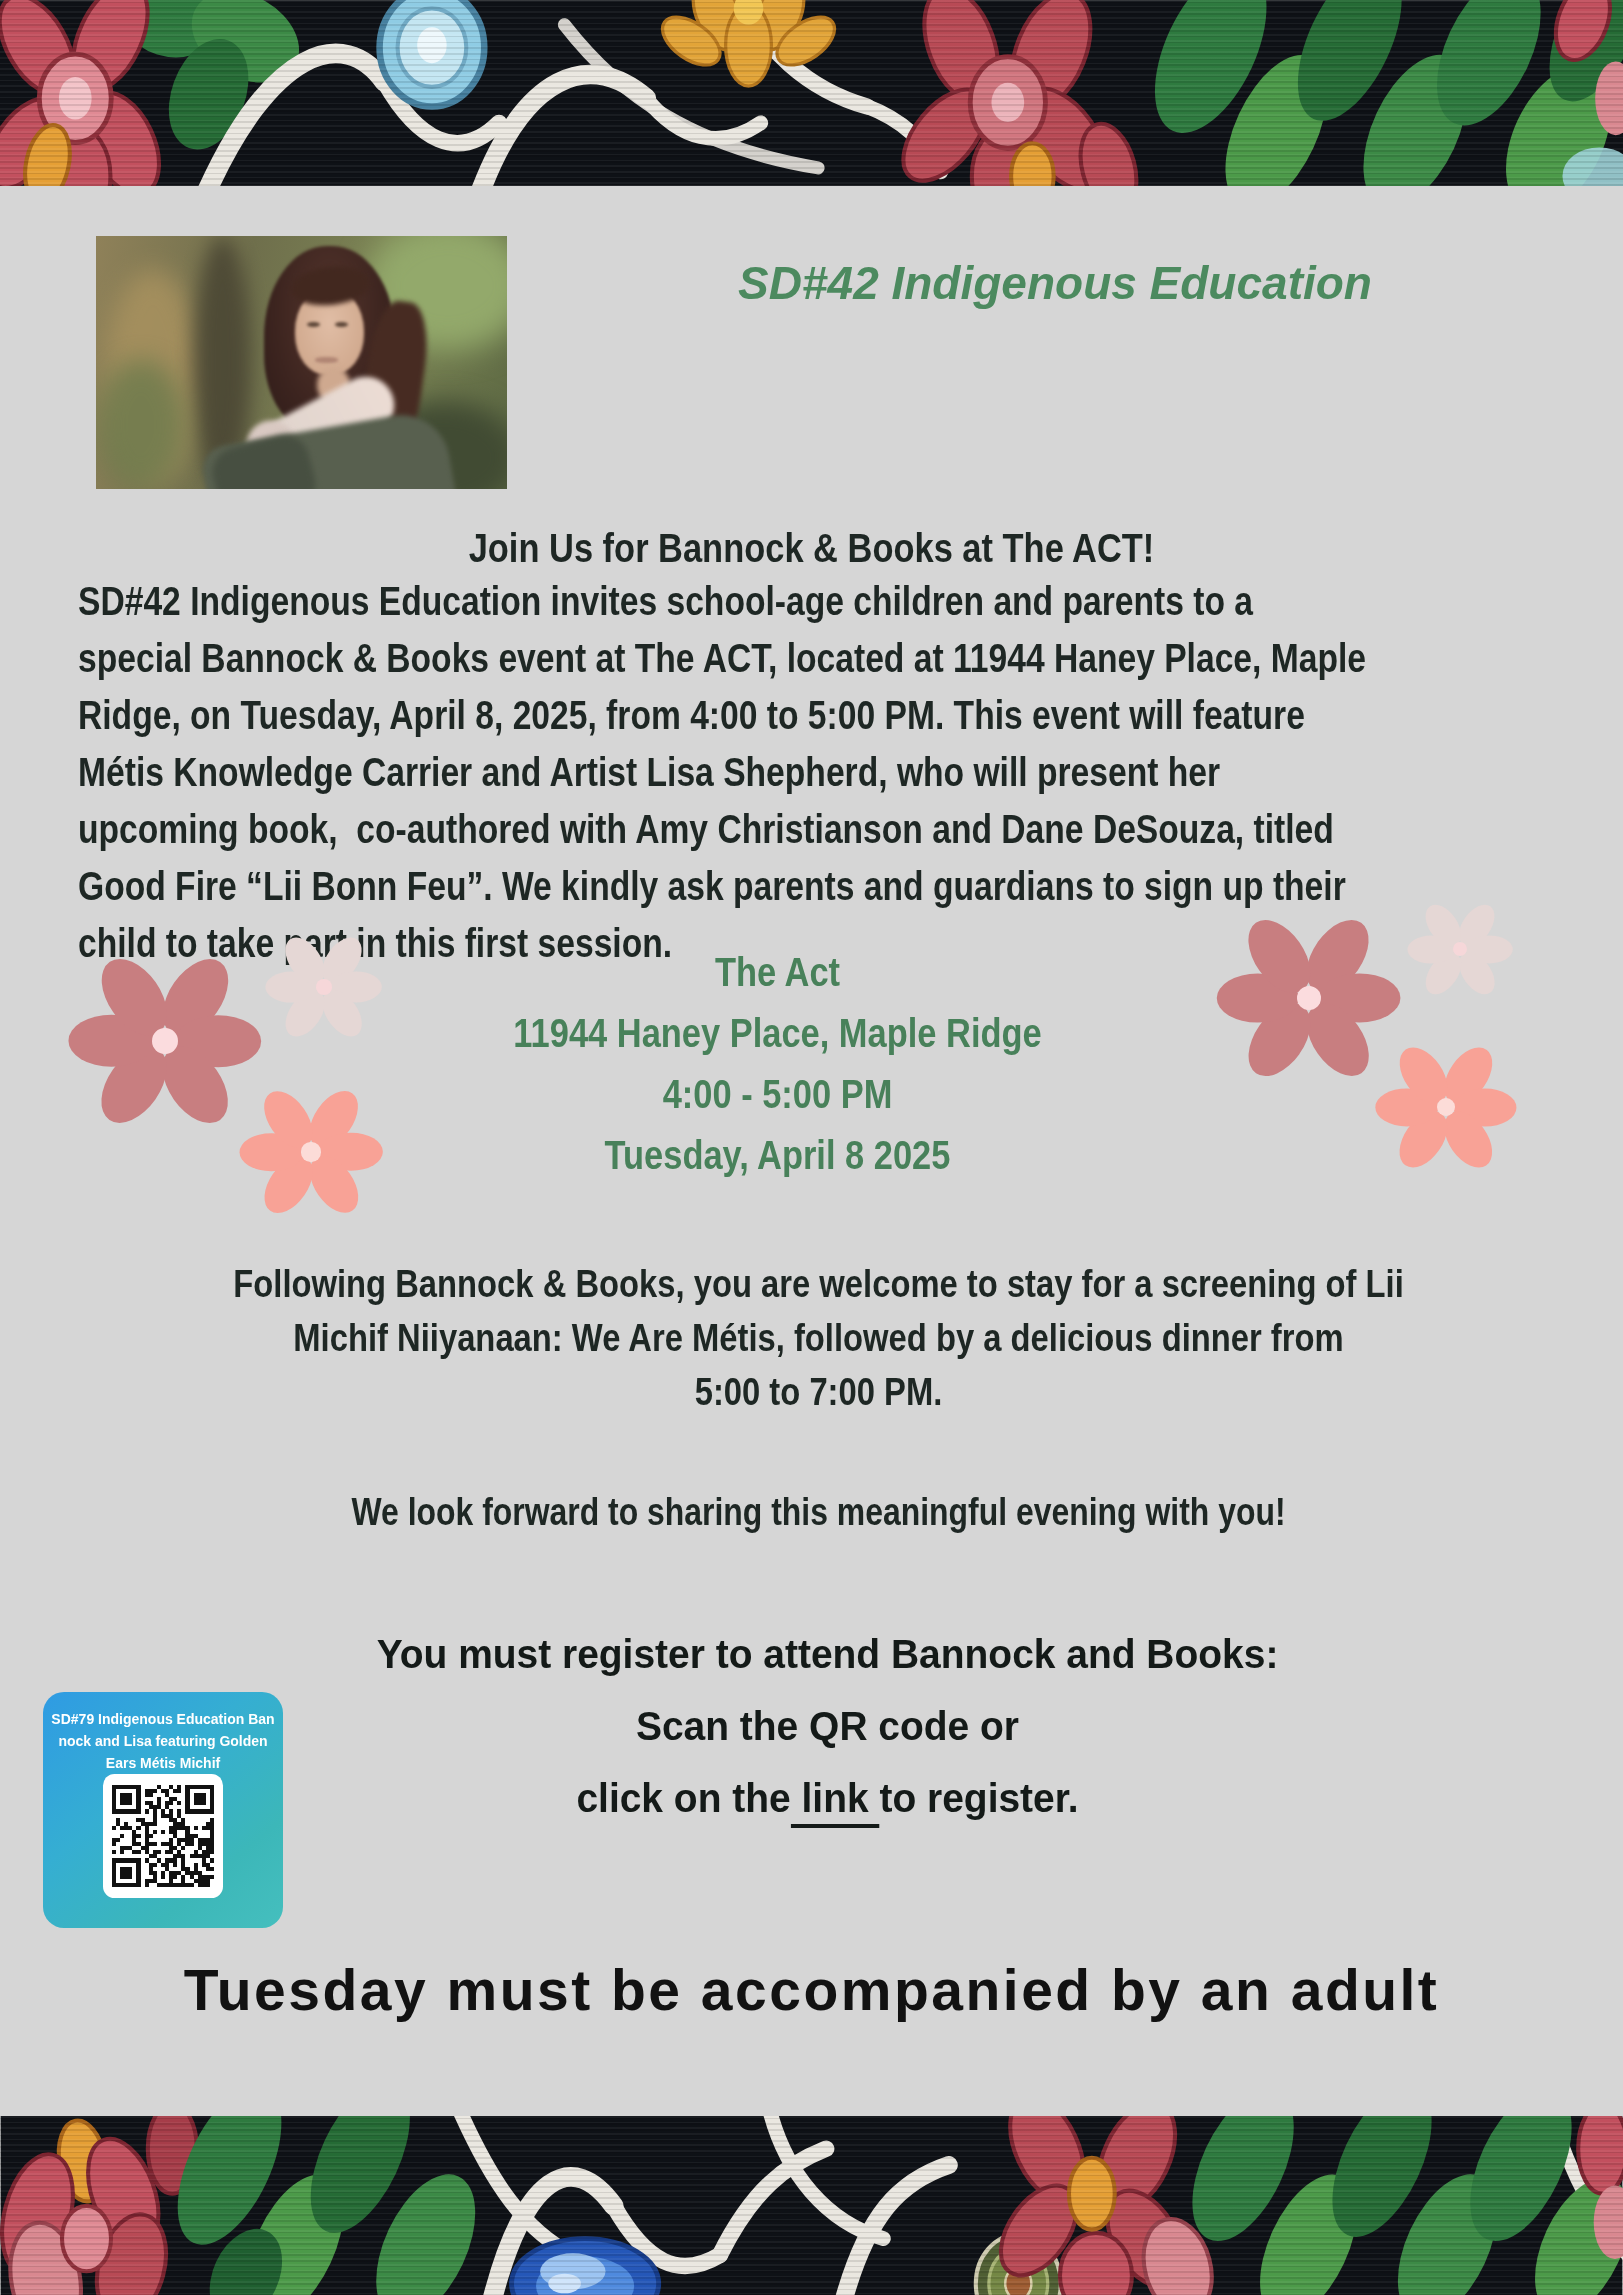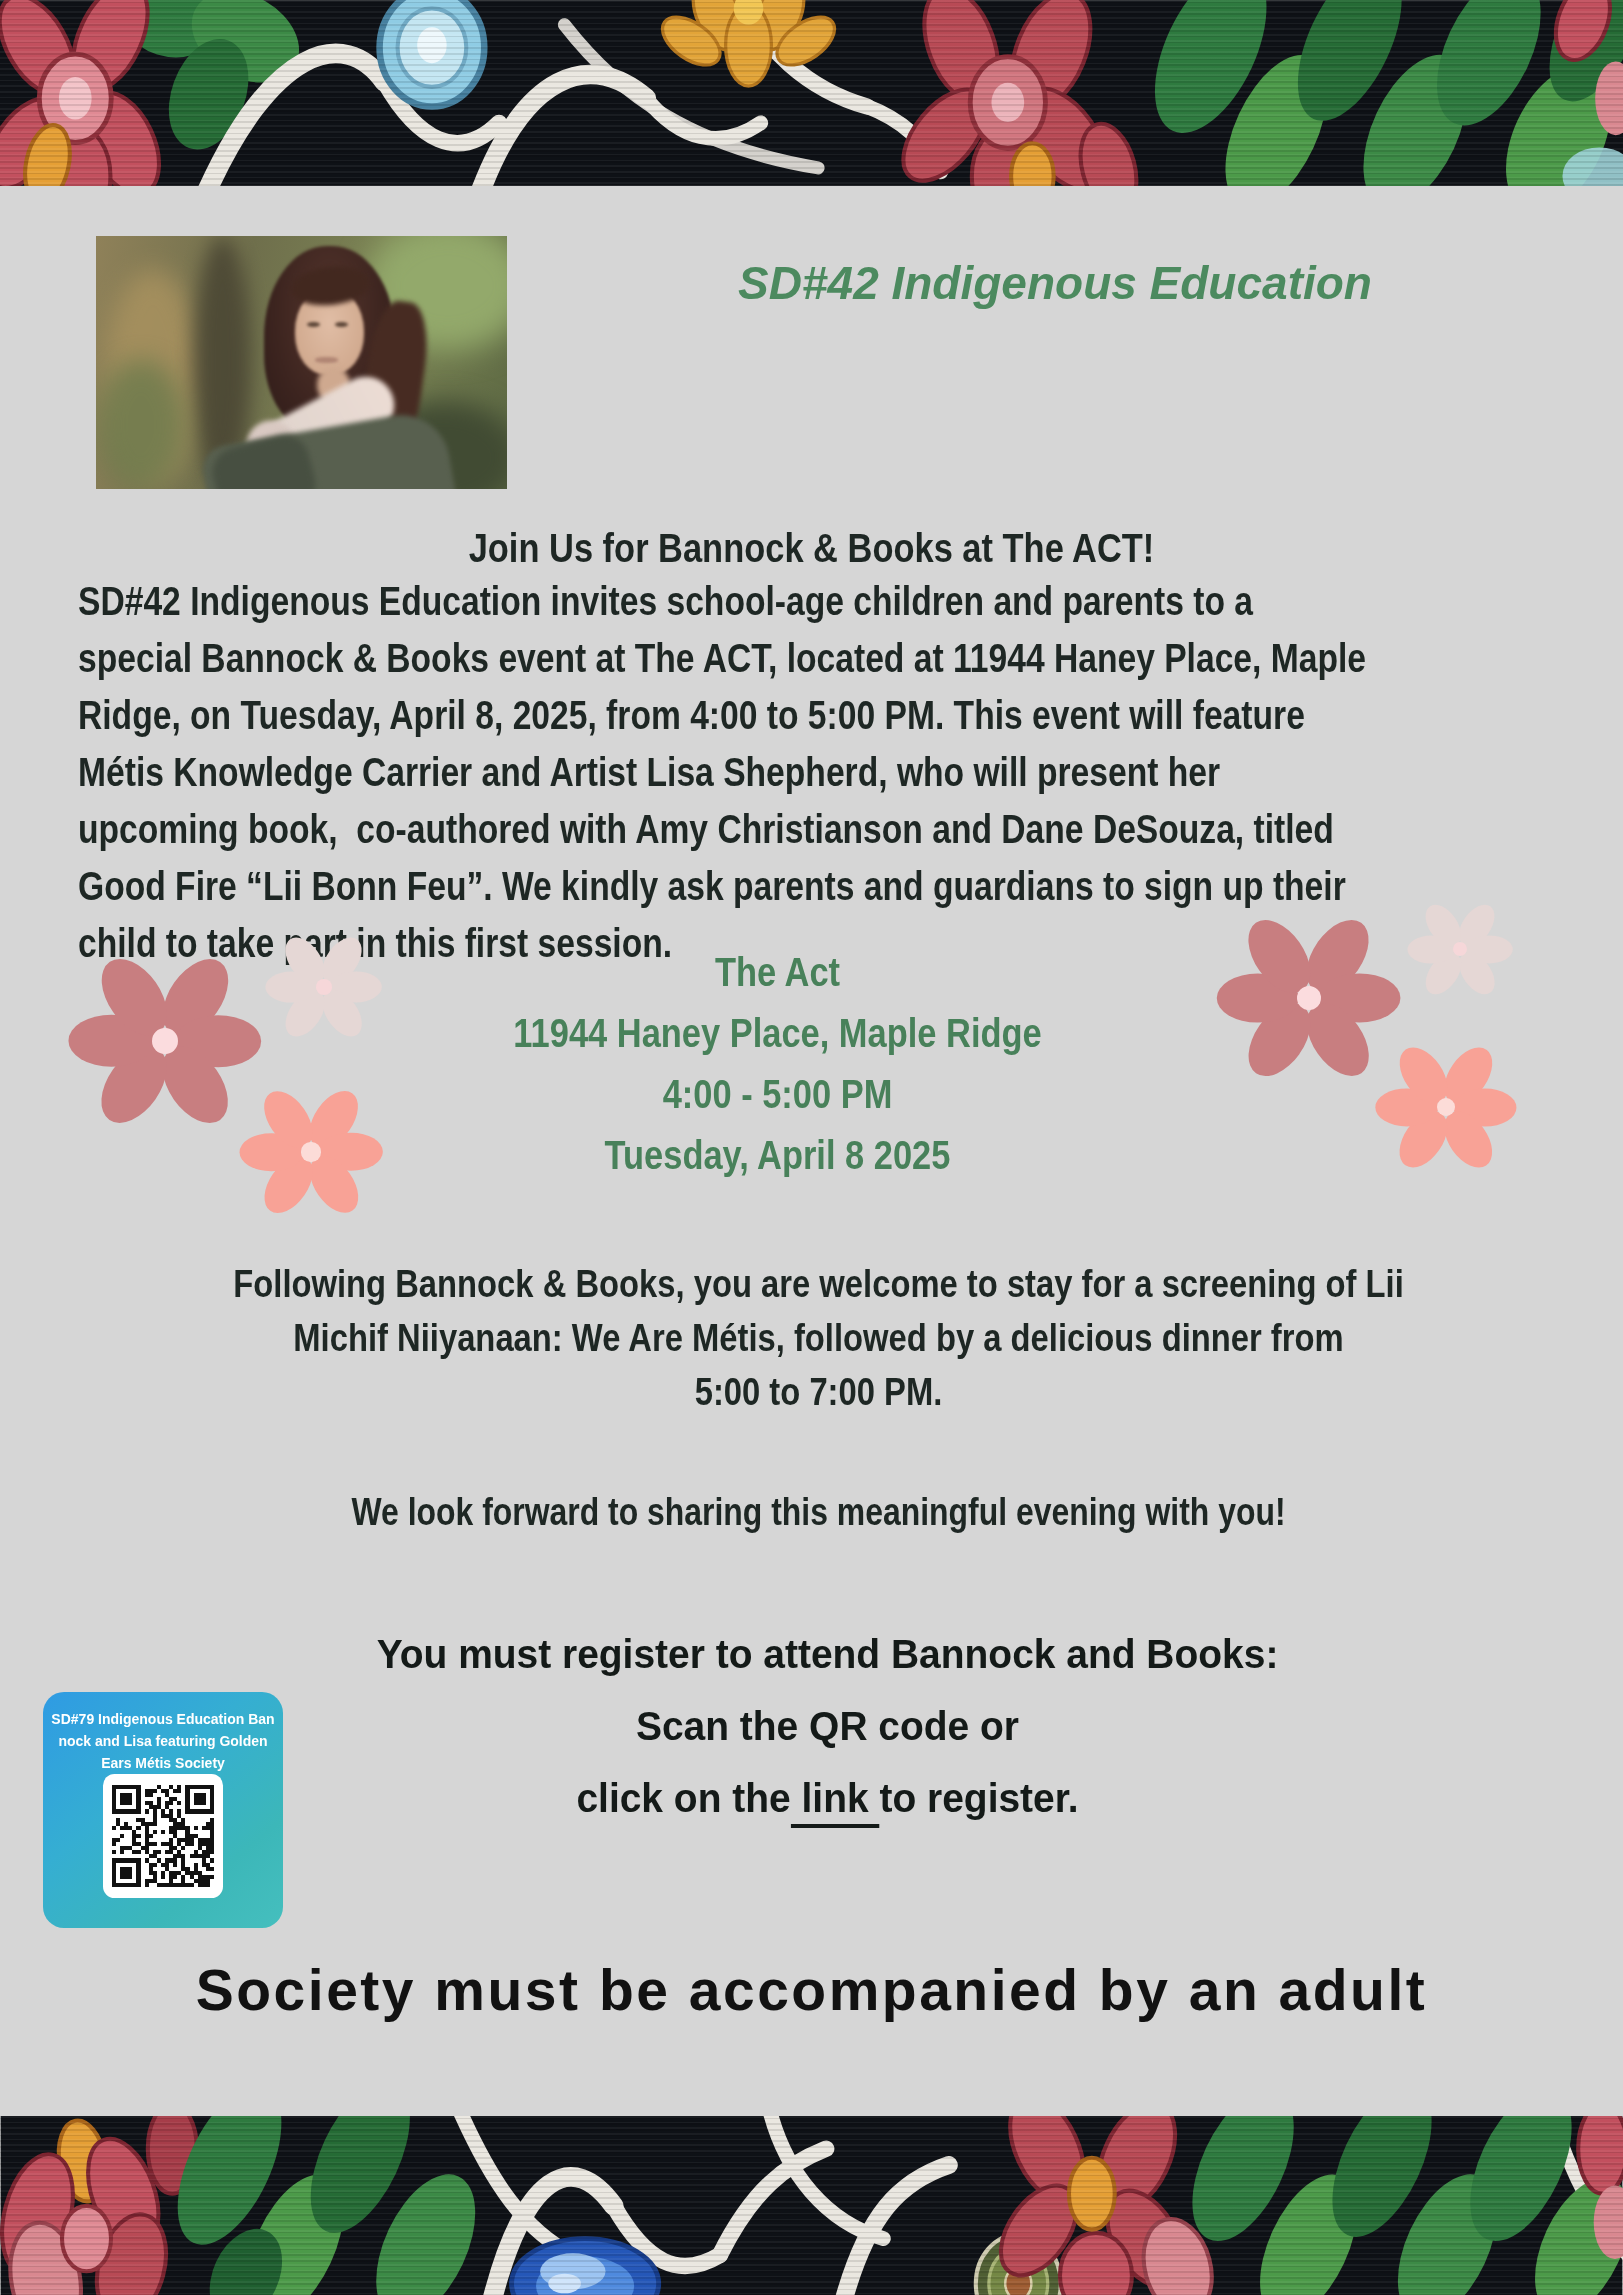--- a/index.html
+++ b/index.html
@@ -249,21 +249,21 @@
   <div class="register">
     <div class="pre">You must register to attend Bannock and Books:</div>
     <div class="pre">Scan the QR code or</div>
     <div><span class="pre">click on the</span><span class="u pre"> link </span><span class="pre">to register.</span></div>
   </div>
 
   <div class="qr-card">
     <div class="qr-caption">
       <div class="pre">SD#79 Indigenous Education Ban</div>
       <div class="pre">nock and Lisa featuring Golden</div>
-      <div class="pre">Ears Métis Society</div>
+      <div class="pre">Ears Métis Michif</div>
     </div>
     <div class="qr-box">
       <svg id="qr-svg" width="102" height="102" viewBox="0 0 25 25" shape-rendering="crispEdges">
           <rect x="0" y="0" width="1" height="1" fill="#111"></rect>
           <rect x="1" y="0" width="1" height="1" fill="#111"></rect>
           <rect x="2" y="0" width="1" height="1" fill="#111"></rect>
           <rect x="3" y="0" width="1" height="1" fill="#111"></rect>
           <rect x="4" y="0" width="1" height="1" fill="#111"></rect>
           <rect x="5" y="0" width="1" height="1" fill="#111"></rect>
           <rect x="6" y="0" width="1" height="1" fill="#111"></rect>
@@ -574,21 +574,21 @@
           <rect x="17" y="24" width="1" height="1" fill="#111"></rect>
           <rect x="18" y="24" width="1" height="1" fill="#111"></rect>
           <rect x="19" y="24" width="1" height="1" fill="#111"></rect>
           <rect x="21" y="24" width="1" height="1" fill="#111"></rect>
           <rect x="22" y="24" width="1" height="1" fill="#111"></rect>
           <rect x="23" y="24" width="1" height="1" fill="#111"></rect>
         </svg>
     </div>
   </div>
 
-  <div class="footer-notice pre">Society must be accompanied by an adult</div>
+  <div class="footer-notice pre">Tuesday must be accompanied by an adult</div>
 
   <div class="border bottom">
     <svg width="1623" height="179" viewBox="0 0 1984 219">
       <rect width="1984" height="219" fill="#0e1116"></rect>
 
       <ellipse cx="100" cy="55" rx="28" ry="50" fill="#e59f35" stroke="#a96417" stroke-width="5" transform="rotate(-10 100 55)"></ellipse>
       <g stroke="#7c2430" stroke-width="5">
         <ellipse cx="45" cy="120" rx="40" ry="75" fill="#c2505e" transform="rotate(15 45 120)"></ellipse>
         <ellipse cx="150" cy="95" rx="38" ry="70" fill="#c2505e" transform="rotate(-20 150 95)"></ellipse>
         <ellipse cx="160" cy="185" rx="40" ry="66" fill="#b84a55" transform="rotate(15 160 185)"></ellipse>

